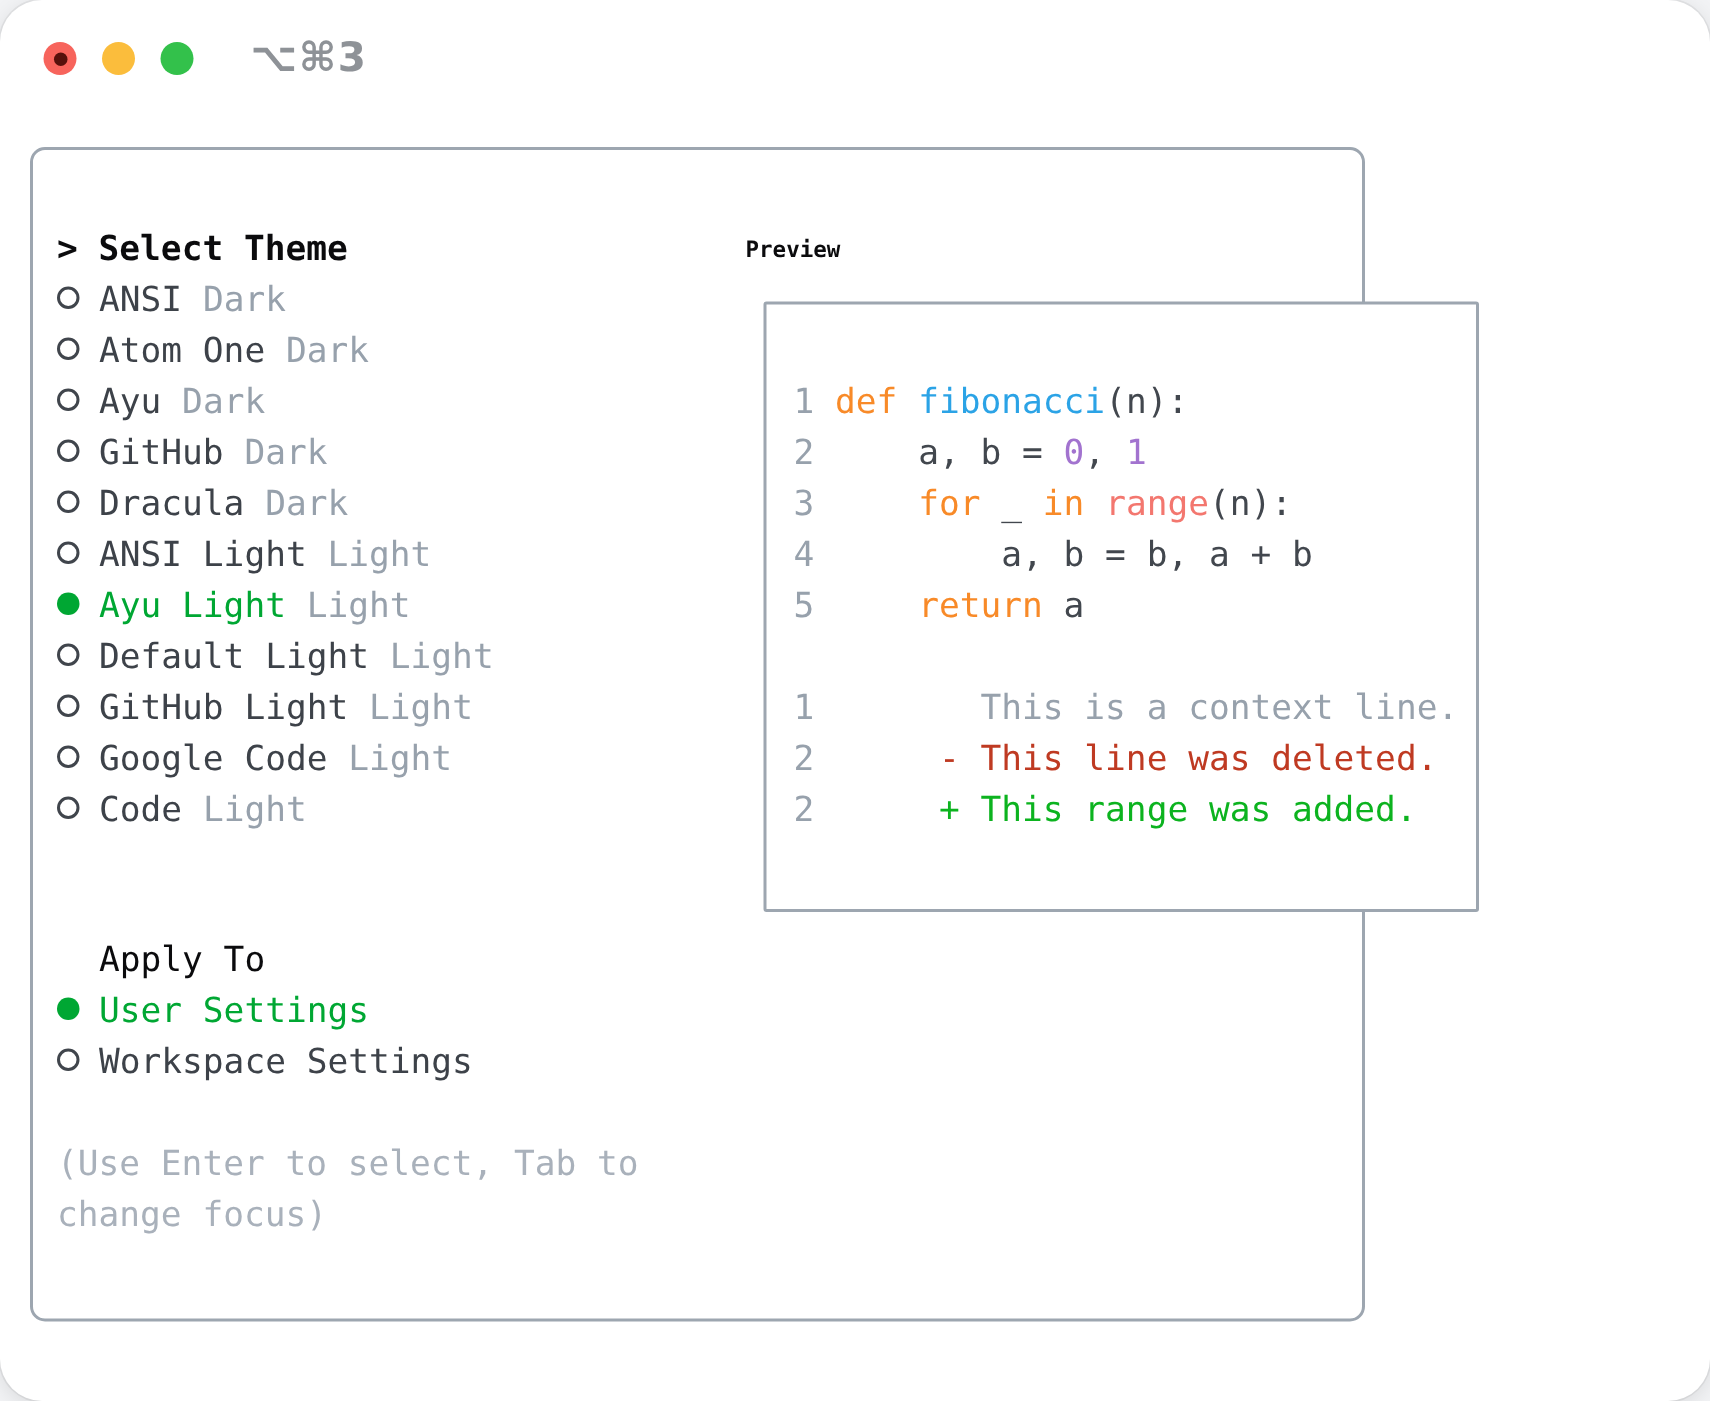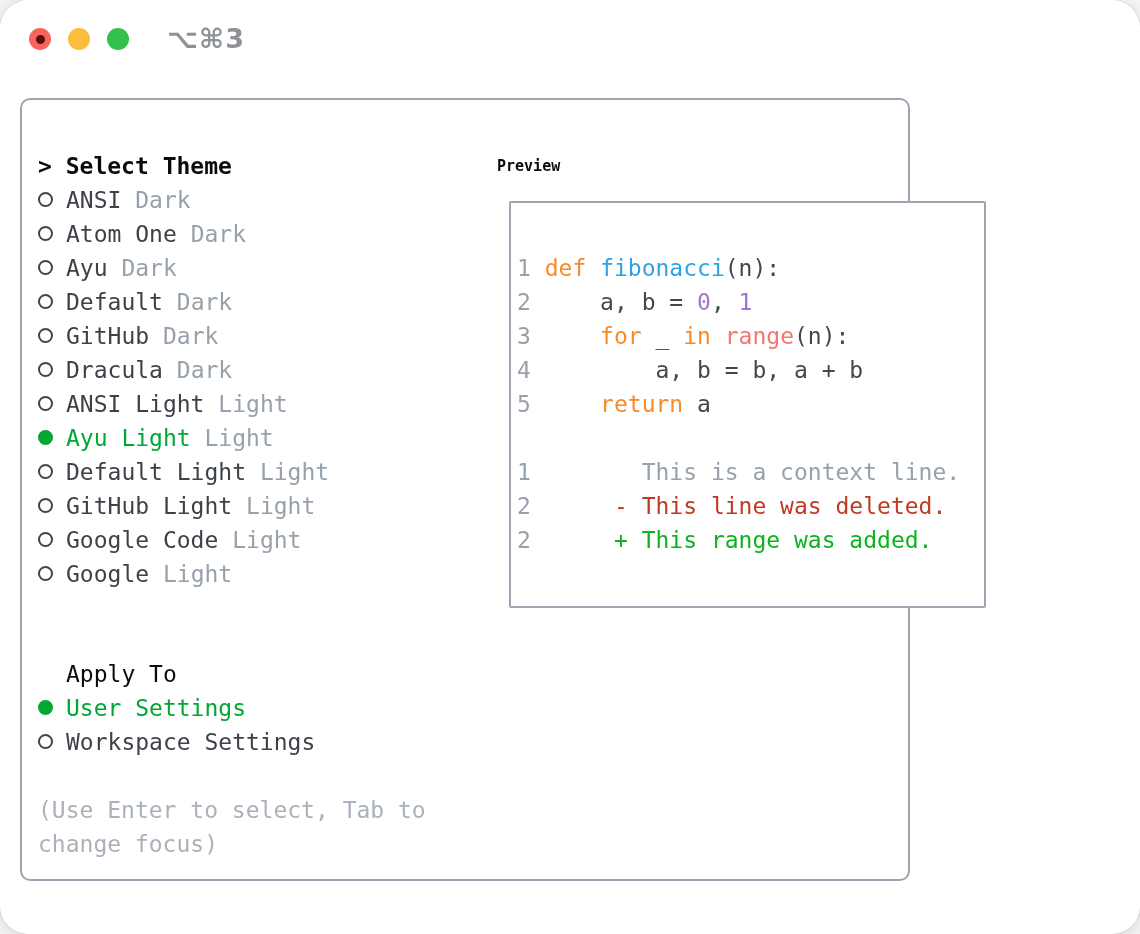--- a/index.html
+++ b/index.html
@@ -42,21 +42,21 @@
   .circle{display:inline-block; width:15px; height:15px; border-radius:50%; box-sizing:border-box; vertical-align:middle; margin-top:-4px;}
   .circle.off{border:2px solid #40454C;}
   .circle.on{background:var(--accent-green);}
   .row.item .name{color:#3D4249;}
   .row.item.sel .name{color:var(--accent-green);}
   .row.item .tag{color:var(--gray-muted);}
   
   .preview-title{position:absolute; left:475px; top:49px; height:34px; line-height:34px; font-size:15px; font-weight:bold; color:var(--header-black); white-space:pre;}
   .preview-box{
     position:absolute; left:487px; top:101px; width:477px; height:407px;
-    border:2px solid var(--border-gray); border-radius:2px; box-sizing:border-box; background:#fff;
+    border:2px solid var(--border-gray); border-radius:2px; box-sizing:border-box; background:#fff;padding-left:12px;
   }
   .code{padding:48px 0 0 6px;}
   .cline{height:34px; line-height:34px; font-size:23px; white-space:pre;}
   .lnum{color:var(--gray-muted);}
   .c-kw{color:var(--keyword-orange);}
   .c-fn{color:var(--function-blue);}
   .c-num{color:var(--number-purple);}
   .c-bi{color:var(--builtin-salmon);}
   .c-pl{color:var(--plain-dark);}
   .c-ctx{color:var(--gray-muted);}
@@ -76,29 +76,28 @@
   </div>
   <span class="shortcut">⌥⌘3</span>
 
   <div class="main-box">
     <div class="left-col">
       <div class="row header"><span>&gt; </span><span>Select Theme</span></div>
       <div id="theme-list">
           <div class="row item"><span class="marker"><span class="circle off"></span></span><span class="name">ANSI</span> <span class="tag">Dark</span></div>
           <div class="row item"><span class="marker"><span class="circle off"></span></span><span class="name">Atom One</span> <span class="tag">Dark</span></div>
           <div class="row item"><span class="marker"><span class="circle off"></span></span><span class="name">Ayu</span> <span class="tag">Dark</span></div>
-          <div class="row item"><span class="marker"><span class="circle off"></span></span><span class="name">Default</span> <span class="tag">Dark</span></div>
           <div class="row item"><span class="marker"><span class="circle off"></span></span><span class="name">GitHub</span> <span class="tag">Dark</span></div>
           <div class="row item"><span class="marker"><span class="circle off"></span></span><span class="name">Dracula</span> <span class="tag">Dark</span></div>
           <div class="row item"><span class="marker"><span class="circle off"></span></span><span class="name">ANSI Light</span> <span class="tag">Light</span></div>
           <div class="row item sel"><span class="marker"><span class="circle on"></span></span><span class="name">Ayu Light</span> <span class="tag">Light</span></div>
           <div class="row item"><span class="marker"><span class="circle off"></span></span><span class="name">Default Light</span> <span class="tag">Light</span></div>
           <div class="row item"><span class="marker"><span class="circle off"></span></span><span class="name">GitHub Light</span> <span class="tag">Light</span></div>
           <div class="row item"><span class="marker"><span class="circle off"></span></span><span class="name">Google Code</span> <span class="tag">Light</span></div>
-          <div class="row item"><span class="marker"><span class="circle off"></span></span><span class="name">Google</span> <span class="tag">Light</span></div>
+          <div class="row item"><span class="marker"><span class="circle off"></span></span><span class="name">Code</span> <span class="tag">Light</span></div>
         </div>
       <div class="row"></div>
       <div class="row apply-header">Apply To</div>
       <div id="apply-list">
           <div class="row item sel"><span class="marker"><span class="circle on"></span></span><span class="name">User Settings</span></div>
           <div class="row item"><span class="marker"><span class="circle off"></span></span><span class="name">Workspace Settings</span></div>
         </div>
       <div class="row"></div>
       <div class="row hint">(Use Enter to select, Tab to</div>
       <div class="row hint">change focus)</div>

